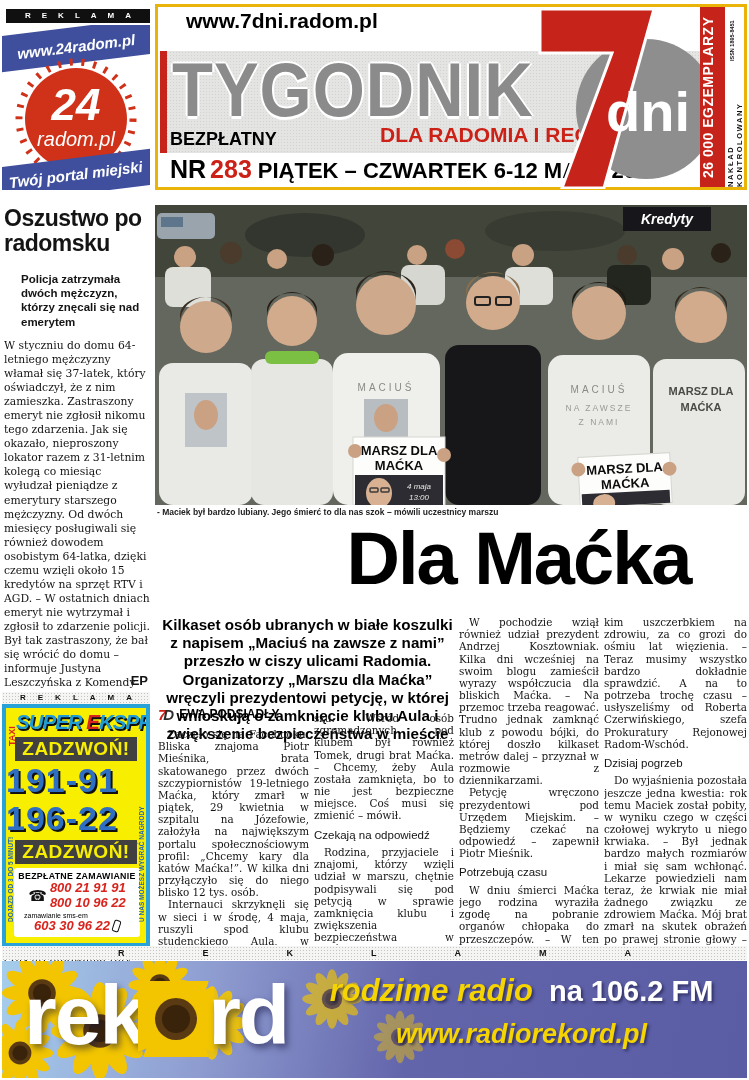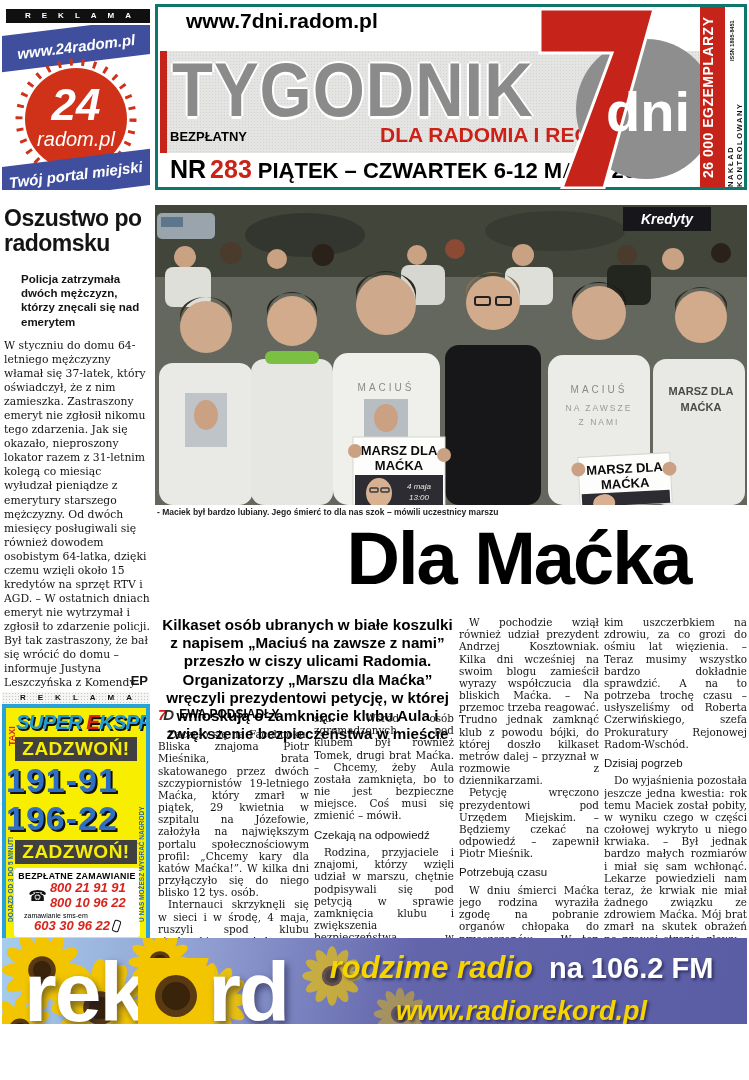--- a/index.html
+++ b/index.html
@@ -22,29 +22,29 @@
 
   
   .ad24 { left:2px; top:25px; width:148px; height:165px; background:#fff; overflow:hidden; }
   .ad24 .band { position:absolute; left:-12px; right:-12px; height:36px; background:#3f4f9d;
                 color:#fff; font-style:italic; font-weight:bold; text-align:center; }
   .ad24 .band-top { top:2px; transform:rotate(-7deg); font-size:15px; line-height:40px; }
   .ad24 .band-bottom { bottom:-4px; transform:rotate(-7deg); font-size:15px; line-height:34px; }
   .ad24 svg { position:absolute; left:11px; top:33px; }
 
   
-  .masthead { left:155px; top:4px; width:592px; height:186px; border:3px solid #0f766e; background:#fff; }
+  .masthead { left:155px; top:4px; width:592px; height:186px; border:3px solid #eab308; background:#fff; }
   .mh-url { position:absolute; left:28px; top:2px; font-size:21px; font-weight:bold; color:#000; }
   .mh-band { position:absolute; left:2px; top:44px; width:560px; height:102px; background:#e4e4e2;
              background-image:radial-gradient(#d2d2d0 0.8px, transparent 0.9px); background-size:3px 3px; }
   .mh-redbar-left { position:absolute; left:2px; top:44px; width:7px; height:102px; background:#c6231a; }
   .mh-title { position:absolute; left:14px; top:40px; font-size:67px; font-weight:bold; color:#8b8b8b;
               letter-spacing:1px; transform:scaleY(1.12); transform-origin:top left;
               text-shadow:-2px 0 #fff,2px 0 #fff,0 -2px #fff,0 2px #fff; }
-  .mh-free { position:absolute; left:12px; top:122px; font-size:13px; font-weight:bold; color:#000; }
+  .mh-free { position:absolute; left:12px; top:122px; font-size:18px; font-weight:bold; color:#000; }
   .mh-region { position:absolute; left:222px; top:116px; font-size:21px; font-weight:bold; color:#cc2117; }
   .mh-issue { position:absolute; left:12px; top:148px; font-size:25px; font-weight:bold; color:#000; white-space:nowrap; }
   .mh-issue .num { color:#cc2117; padding:0 6px 0 4px; }
   .mh-issue .date { font-size:22px; }
   .mh-logo { position:absolute; left:378px; top:0px; }
   .vert { writing-mode:vertical-rl; transform:rotate(180deg); }
   .mh-circ { position:absolute; left:542px; top:0px; width:25px; height:180px; background:#c6231a;
              color:#fff; font-weight:bold; font-size:14px; text-align:center; }
   .mh-circ .vert { width:25px; height:180px; letter-spacing:0.5px; }
   .mh-naklad { position:absolute; left:568px; top:56px; height:124px; font-size:7.5px; font-weight:bold;
@@ -101,21 +101,21 @@
   .taxi-white { margin:4px 6px 0 8px; background:#fff; border-radius:3px; padding:3px 2px; text-align:center; }
   .taxi-white .hdr { font-size:8.8px; font-weight:bold; color:#000; letter-spacing:0.3px; }
   .taxi-white .row { display:flex; align-items:center; justify-content:center; gap:3px; }
   .taxi-white .phone-ic { font-size:15px; color:#111; }
   .taxi-white .rednum { color:#d8241c; font-weight:bold; font-size:13px; font-style:italic; line-height:1.15; }
   .taxi-white .sms { font-size:7px; color:#000; text-align:left; margin:1px 0 0 8px; }
   .taxi-white .mob-ic { display:inline-block; width:7px; height:12px; border:1.5px solid #111;
                         border-radius:2px; transform:rotate(18deg); }
 
   
-  .rekord { left:2px; top:938px; width:745px; height:86px; overflow:hidden;
+  .rekord { left:2px; top:961px; width:745px; height:117px; overflow:hidden;
             background:linear-gradient(100deg,#a6cdec 0%,#8e9cd0 28%,#6365ab 55%,#5a5ca4 100%); }
   .rekord .flowers { position:absolute; left:0; top:0; }
   .rekord-brand { position:absolute; left:22px; top:6px; display:flex; align-items:center;
                   font-size:84px; font-weight:bold; color:#fff; letter-spacing:-2px;
                   text-shadow:3px 4px 7px rgba(20,20,60,.55); }
   .rekord-brand svg { margin:6px -6px 0 -6px; }
   .rekord-right { position:absolute; left:296px; top:12px; right:2px; text-align:center; }
   .rekord-line1 { display:flex; justify-content:center; align-items:baseline; gap:16px; white-space:nowrap;text-align:center; }
   .rr-slogan { color:#f5d400; font-weight:bold; font-style:italic; font-size:31px;
                text-shadow:2px 2px 3px rgba(20,20,60,.6); }

